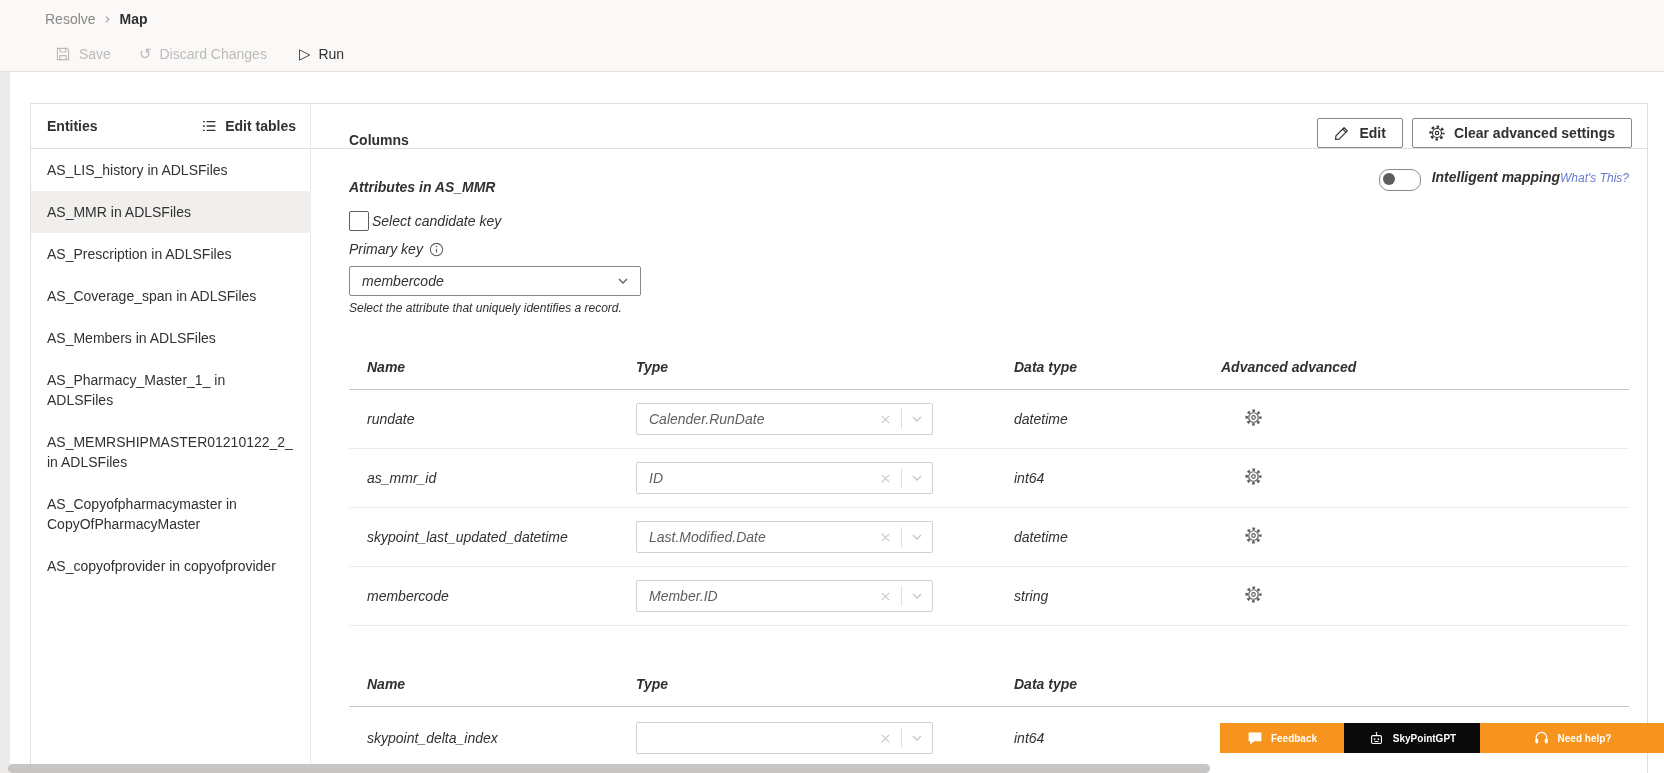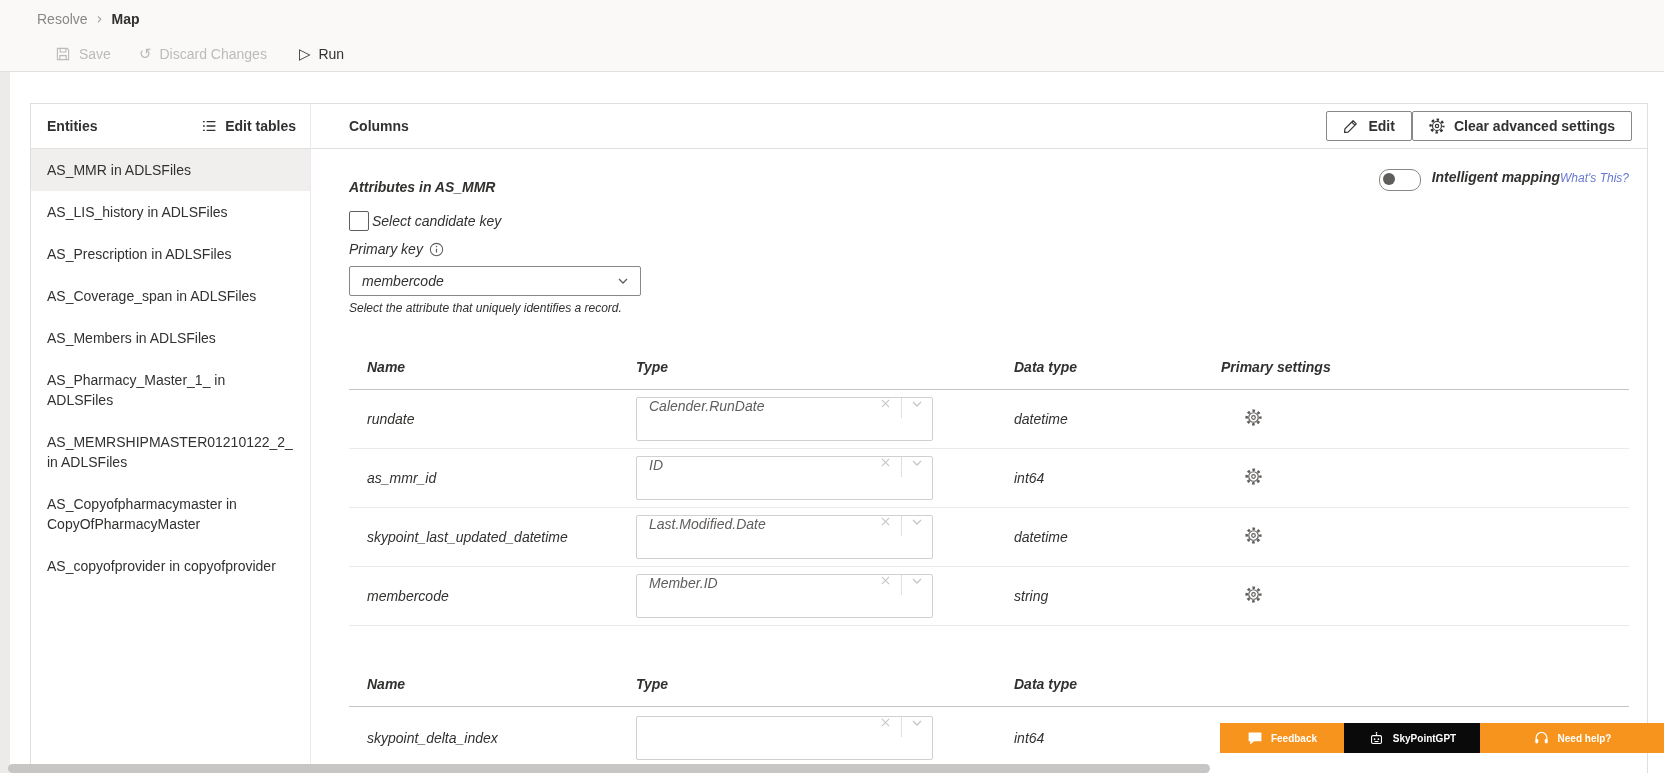--- a/index.html
+++ b/index.html
@@ -6,21 +6,21 @@
   body{
     width:1664px;height:773px;position:relative;overflow:hidden;
     background:#ffffff;color:#323130;
     font-family:"Liberation Sans",sans-serif;font-size:14px;
   }
   svg{display:block;}
 
   
   .topbar{position:absolute;left:0;top:0;width:1664px;height:72px;
     background:#faf9f8;border-bottom:1px solid #e3e1df;box-sizing:border-box;}
-  .breadcrumb{position:absolute;left:37px;top:10px;display:flex;align-items:center;gap:9px;}
+  .breadcrumb{position:absolute;left:45px;top:10px;display:flex;align-items:center;gap:9px;}
   .crumb-parent{color:#8a8886;cursor:pointer;}
   .crumb-sep{color:#a19f9d;font-size:15px;font-family:"DejaVu Sans",sans-serif;}
   .crumb-current{color:#323130;font-weight:700;}
   .toolbar{position:absolute;left:55px;top:41px;height:26px;display:flex;align-items:center;}
   .tb-item{display:flex;align-items:center;gap:8px;cursor:pointer;}
   .tb-save{color:#bdbbb9;margin-right:28px;}
   .tb-discard{color:#bdbbb9;margin-right:32px;}
   .tb-run{color:#323130;}
   .glyph{font-family:"DejaVu Sans",sans-serif;font-size:15px;line-height:1;}
 
@@ -38,23 +38,23 @@
     display:flex;align-items:center;justify-content:space-between;padding:0 14px 0 16px;}
   .entities-title{font-weight:700;}
   .edit-tables{display:flex;align-items:center;gap:8px;font-weight:600;cursor:pointer;}
   .entity-list{list-style:none;margin:0;padding:0;}
   .entity-item{padding:11px 16px;line-height:20px;cursor:pointer;}
   .entity-item.selected{background:#f0efed;}
 
   
   .columns-panel{flex:1;min-width:0;display:flex;flex-direction:column;}
   .columns-header{height:45px;border-bottom:1px solid #e1dfdd;box-sizing:border-box;
-    display:flex;align-items:center;padding:0 15px 0 38px;}
+    display:flex;align-items:flex-end;padding:0 15px 0 38px;}
   .columns-title{font-weight:700;}
-  .header-buttons{margin-left:auto;display:flex;}
+  .header-buttons{margin-left:auto;display:flex;gap:9px;}
   .btn-outline{height:30px;background:#fff;border:1px solid #8a8886;border-radius:2px;
     display:flex;align-items:center;gap:9px;padding:0 16px;cursor:pointer;
     font-family:inherit;font-size:14px;font-weight:600;color:#323130;}
 
   .panel-body{flex:1;padding:0 18px 0 38px;font-style:italic;}
 
   .attr-row{margin-top:30px;display:flex;justify-content:space-between;align-items:flex-start;}
   .attr-title{font-weight:700;}
   .im-block{display:flex;gap:11px;align-items:flex-start;margin-top:-10px;}
   .toggle{width:40px;height:20px;border:1px solid #8a8886;border-radius:10px;
@@ -77,22 +77,22 @@
   
   .attr-table{margin-top:30px;}
   .attr-table.second{margin-top:36px;}
   .t-head{display:grid;grid-template-columns:287px 378px 207px 1fr;height:44px;
     align-items:center;border-bottom:1px solid #c6c4c2;font-weight:700;}
   .t-head > div:first-child{padding-left:18px;}
   .t-row{display:grid;grid-template-columns:287px 378px 207px 1fr;height:58px;
     align-items:center;border-bottom:1px solid #edebe9;}
   .attr-table.second .t-row{height:62px;border-bottom:none;}
   .t-row > div:first-child{padding-left:18px;}
-  .combobox{width:297px;height:44px;box-sizing:border-box;border:1px solid #d2d0ce;
-    border-radius:2px;background:#fff;display:flex;cursor:pointer;}
+  .combobox{width:297px;height:32px;box-sizing:border-box;border:1px solid #d2d0ce;
+    border-radius:2px;background:#fff;display:flex;align-items:center;cursor:pointer;}
   .cb-value{flex:1;padding-left:12px;color:#605e5c;white-space:nowrap;overflow:hidden;}
   .cb-clear{padding:0 10px;cursor:pointer;}
   .cb-divider{width:1px;height:20px;background:#e1dfdd;}
   .cb-chevron{padding:0 9px;cursor:pointer;}
   .adv-cell{padding-left:24px;}
   .gear-btn{display:inline-block;cursor:pointer;}
 
   
   .footer-buttons{position:absolute;left:1220px;top:723px;height:30px;display:flex;z-index:10;}
   .fbtn{height:30px;display:flex;align-items:center;justify-content:center;gap:8px;
@@ -148,25 +148,25 @@
         <span>
           <svg width="16" height="16" viewBox="0 0 20 20" stroke="#323130" stroke-width="1.6" fill="none">
             <path d="M7 4.5h11M7 10h11M7 15.5h11"></path>
               <path d="M2.5 4.5h2.2M2.5 10h2.2M2.5 15.5h2.2"></path>
           </svg>
         </span>
         <span>Edit tables</span>
       </span>
     </div>
     <ul class="entity-list">
+        <li class="entity-item">
+    <span>AS_LIS_history in ADLSFiles</span>
+  </li>
         <li class="entity-item selected">
     <span>AS_MMR in ADLSFiles</span>
-  </li>
-        <li class="entity-item">
-    <span>AS_LIS_history in ADLSFiles</span>
   </li>
         <li class="entity-item">
     <span>AS_Prescription in ADLSFiles</span>
   </li>
         <li class="entity-item">
     <span>AS_Coverage_span in ADLSFiles</span>
   </li>
         <li class="entity-item">
     <span>AS_Members in ADLSFiles</span>
   </li>
@@ -250,21 +250,21 @@
             </svg>
         </span>
       </div>
       <div class="pk-help">Select the attribute that uniquely identifies a record.</div>
 
       <div class="attr-table">
         <div class="t-head">
           <div>Name</div>
           <div>Type</div>
           <div>Data type</div>
-          <div>Primary settings</div>
+          <div>Advanced advanced</div>
         </div>
         <div>
             <div class="t-row">
     <div>rundate</div>
     <div>
       <div class="combobox">
         <span class="cb-value">Calender.RunDate</span>
         <span class="cb-clear">
           <svg width="11" height="11" viewBox="0 0 12 12">
                       <path d="M2 2l8 8M10 2l-8 8" stroke="#c8c6c4" stroke-width="1.2"></path>

